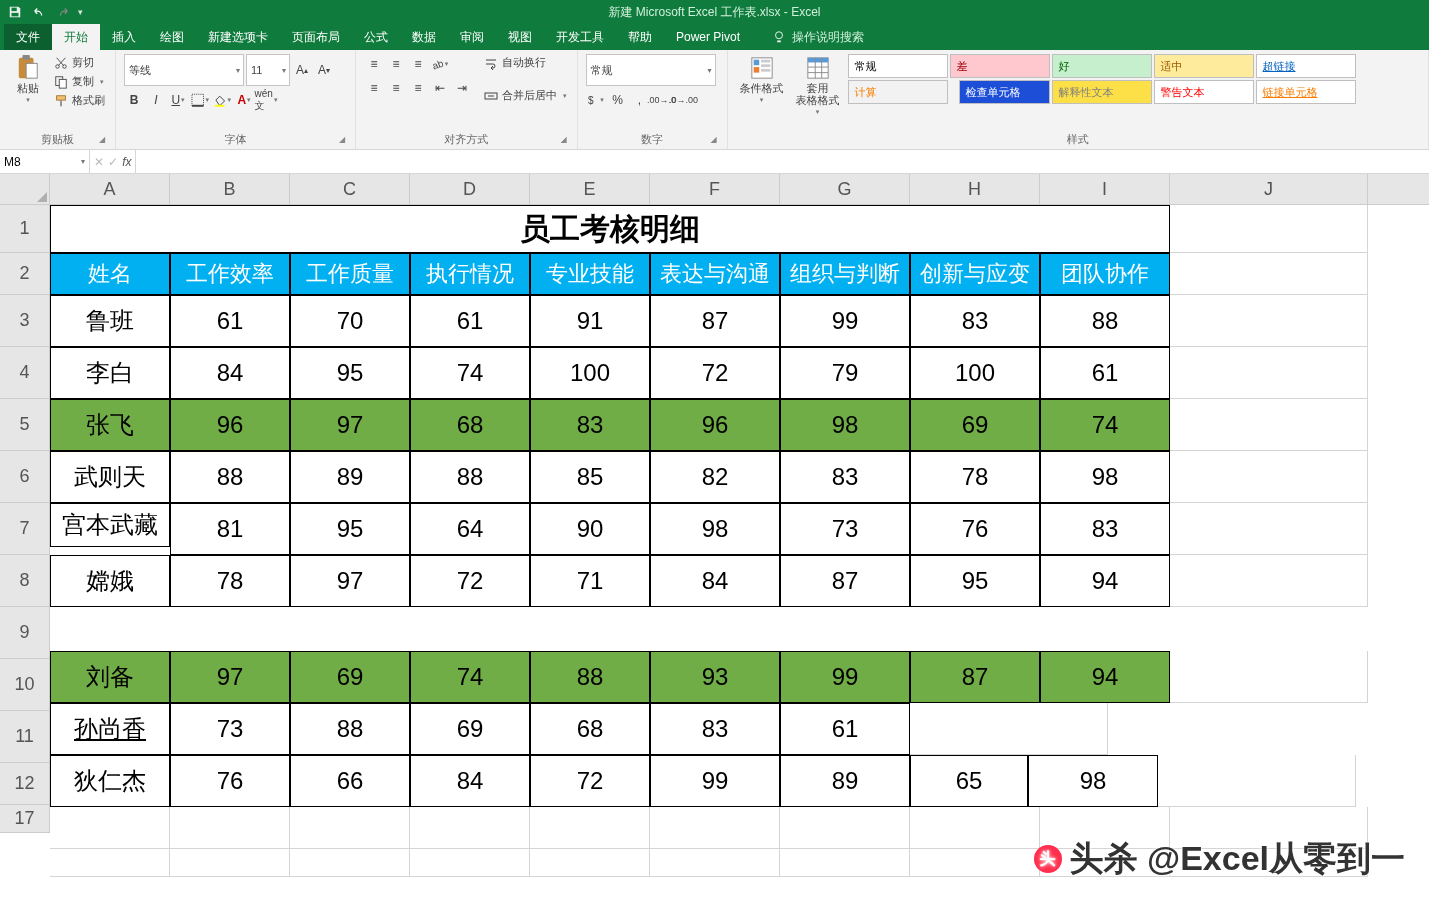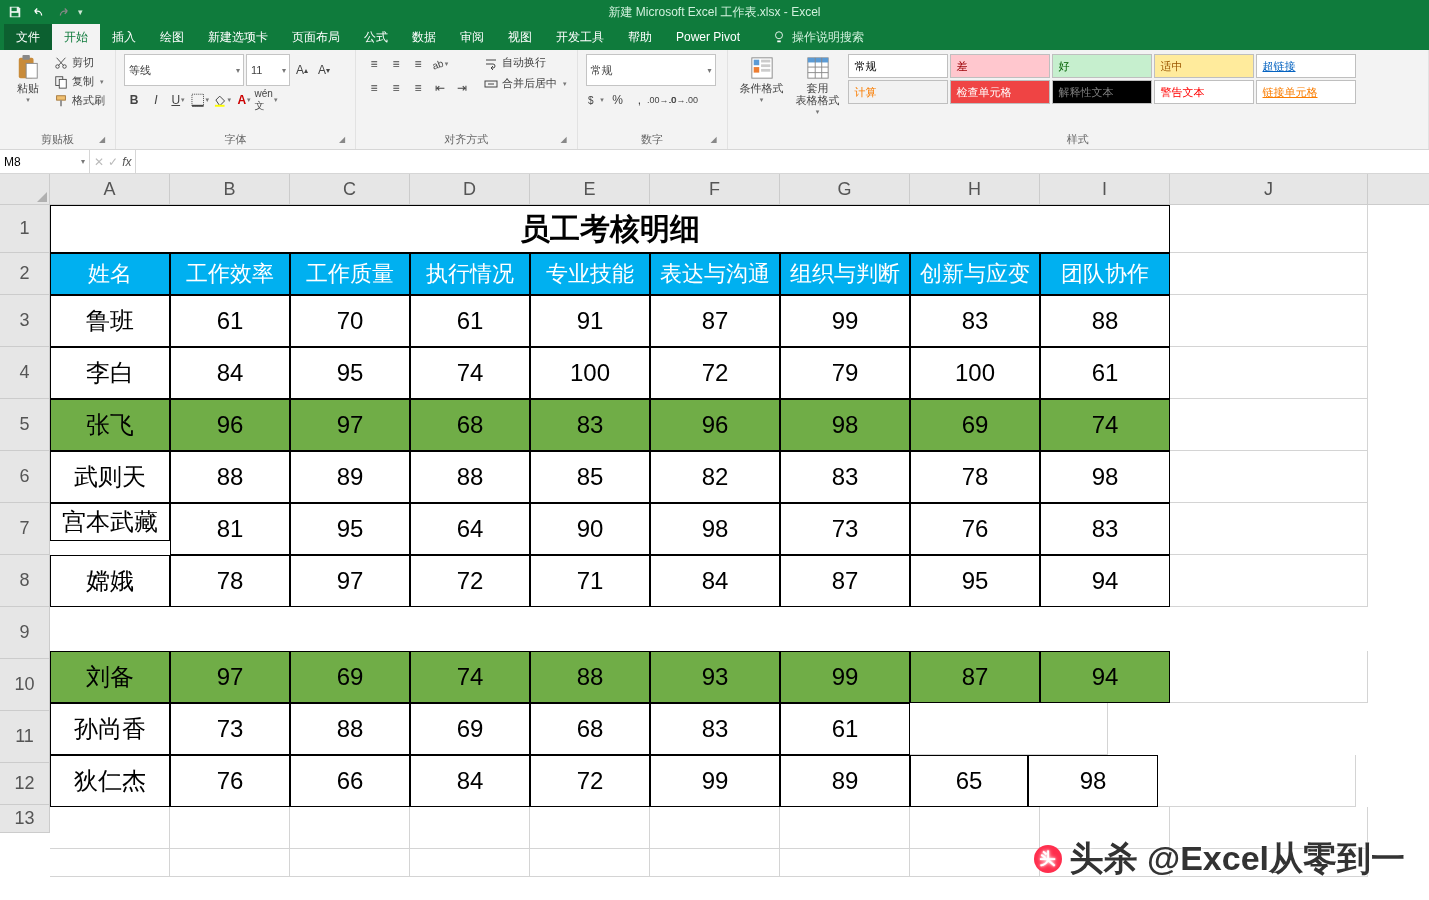--- a/index.html
+++ b/index.html
@@ -223,21 +223,21 @@
             </div>
         </div>
         <div class="row">
           <div class="sqbtn">≡</div>
           <div class="sqbtn">≡</div>
           <div class="sqbtn">≡</div>
           <div class="sqbtn">⇤</div>
           <div class="sqbtn">⇥</div>
         </div>
       </div>
-      <div class="stack" style="gap:4px;margin-left:6px;">
+      <div class="stack" style="gap:16px;margin-left:6px;">
         <div class="hbtn">
             <svg width="14" height="14" viewBox="0 0 14 14">
               <path d="M2 4h10M2 8h7a2 2 0 0 1 0 4H7m0 0 2-2m-2 2 2 2" fill="none" stroke="#444"></path>
             </svg>
             <span>自动换行</span>
           </div>
         <div class="hbtn">
             <svg width="14" height="14" viewBox="0 0 14 14">
               <rect x="1" y="4" width="12" height="6" fill="none" stroke="#444"></rect>
               <path d="M4 7h6" stroke="#444"></path>
@@ -303,22 +303,22 @@
 表格格式</span>
           <span style="font-size:7px;color:#777;">▾</span>
       </div>
       <div class="style-gallery" id="style-gallery">
           <div class="style-swatch" style="background: rgb(255, 255, 255); color: rgb(0, 0, 0);">常规</div>
           <div class="style-swatch" style="background: rgb(255, 199, 206); color: rgb(156, 0, 6);">差</div>
           <div class="style-swatch" style="background: rgb(198, 239, 206); color: rgb(0, 97, 0);">好</div>
           <div class="style-swatch" style="background: rgb(255, 235, 156); color: rgb(156, 87, 0);">适中</div>
           <div class="style-swatch" style="background: rgb(255, 255, 255); color: rgb(5, 99, 193); text-decoration: underline;">超链接</div>
           <div class="style-swatch" style="background: rgb(242, 242, 242); color: rgb(250, 125, 0);">计算</div>
-          <div class="style-swatch" style="background: #ef4444; color: rgb(255, 255, 255);">检查单元格</div>
-          <div class="style-swatch" style="background: #000000; color: rgb(127, 127, 127);">解释性文本</div>
+          <div class="style-swatch" style="background: #1d4ed8; color: rgb(255, 255, 255); margin-left: 9px;">检查单元格</div>
+          <div class="style-swatch" style="background: #fde047; color: rgb(127, 127, 127);">解释性文本</div>
           <div class="style-swatch" style="background: rgb(255, 255, 255); color: rgb(255, 0, 0);">警告文本</div>
           <div class="style-swatch" style="background: rgb(255, 255, 255); color: rgb(250, 125, 0); text-decoration: underline;">链接单元格</div>
         </div>
     </div>
     <div class="group-label"><span>样式</span></div>
   </div>
 </div>
 
 <div class="fxrow">
   <div class="namebox">M8</div>
@@ -350,21 +350,21 @@
       <div class="rowhead" style="height: 52px;">3</div>
       <div class="rowhead" style="height: 52px;">4</div>
       <div class="rowhead" style="height: 52px;">5</div>
       <div class="rowhead" style="height: 52px;">6</div>
       <div class="rowhead" style="height: 52px;">7</div>
       <div class="rowhead" style="height: 52px;">8</div>
       <div class="rowhead" style="height: 52px;">9</div>
       <div class="rowhead" style="height: 52px;">10</div>
       <div class="rowhead" style="height: 52px;">11</div>
       <div class="rowhead" style="height: 42px;">12</div>
-      <div class="rowhead" style="height: 28px;">13</div>
+      <div class="rowhead" style="height: 28px;">17</div>
     </div>
   <div class="cells" id="cells">
       <div class="cellrow " style="height: 48px;">
         <div class="cell title-cell" style="width: 1120px; height: 48px;">员工考核明细</div>
         <div class="cell " style="width: 198px; height: 48px;"></div>
       </div>
       <div class="cellrow " style="height: 42px;">
         <div class="cell hdr-cell" style="width: 120px; height: 42px;">姓名</div>
         <div class="cell hdr-cell" style="width: 120px; height: 42px;">工作效率</div>
         <div class="cell hdr-cell" style="width: 120px; height: 42px;">工作质量</div>
@@ -418,21 +418,21 @@
         <div class="cell data-cell" style="width: 120px; height: 52px;">89</div>
         <div class="cell data-cell" style="width: 120px; height: 52px;">88</div>
         <div class="cell data-cell" style="width: 120px; height: 52px;">85</div>
         <div class="cell data-cell" style="width: 130px; height: 52px;">82</div>
         <div class="cell data-cell" style="width: 130px; height: 52px;">83</div>
         <div class="cell data-cell" style="width: 130px; height: 52px;">78</div>
         <div class="cell data-cell" style="width: 130px; height: 52px;">98</div>
         <div class="cell " style="width: 198px; height: 52px;"></div>
       </div>
       <div class="cellrow " style="height: 52px;">
-        <div class="cell data-cell" style="width: 120px; height: 38px;">宫本武藏</div>
+        <div class="cell data-cell" style="width: 120px; height: 44px;">宫本武藏</div>
         <div class="cell data-cell" style="width: 120px; height: 52px;">81</div>
         <div class="cell data-cell" style="width: 120px; height: 52px;">95</div>
         <div class="cell data-cell" style="width: 120px; height: 52px;">64</div>
         <div class="cell data-cell" style="width: 120px; height: 52px;">90</div>
         <div class="cell data-cell" style="width: 130px; height: 52px;">98</div>
         <div class="cell data-cell" style="width: 130px; height: 52px;">73</div>
         <div class="cell data-cell" style="width: 130px; height: 52px;">76</div>
         <div class="cell data-cell" style="width: 130px; height: 52px;">83</div>
         <div class="cell " style="width: 198px; height: 52px;"></div>
       </div>
@@ -454,21 +454,21 @@
         <div class="cell data-cell" style="width: 120px; height: 52px;">69</div>
         <div class="cell data-cell" style="width: 120px; height: 52px;">74</div>
         <div class="cell data-cell" style="width: 120px; height: 52px;">88</div>
         <div class="cell data-cell" style="width: 130px; height: 52px;">93</div>
         <div class="cell data-cell" style="width: 130px; height: 52px;">99</div>
         <div class="cell data-cell" style="width: 130px; height: 52px;">87</div>
         <div class="cell data-cell" style="width: 130px; height: 52px;">94</div>
         <div class="cell " style="width: 198px; height: 52px;"></div>
       </div>
       <div class="cellrow " style="height: 52px;">
-        <div class="cell data-cell" style="width: 120px; height: 52px;">孙尚香</div>
+        <div class="cell data-cell" style="width: 120px; height: 52px; text-decoration: underline;">孙尚香</div>
         <div class="cell data-cell" style="width: 120px; height: 52px;">73</div>
         <div class="cell data-cell" style="width: 120px; height: 52px;">88</div>
         <div class="cell data-cell" style="width: 120px; height: 52px;">69</div>
         <div class="cell data-cell" style="width: 120px; height: 52px;">68</div>
         <div class="cell data-cell" style="width: 130px; height: 52px;">83</div>
         <div class="cell data-cell" style="width: 130px; height: 52px;">61</div>
         <div class="cell " style="width: 198px; height: 52px;"></div>
       </div>
       <div class="cellrow " style="height: 52px;">
         <div class="cell data-cell" style="width: 120px; height: 52px;">狄仁杰</div>

